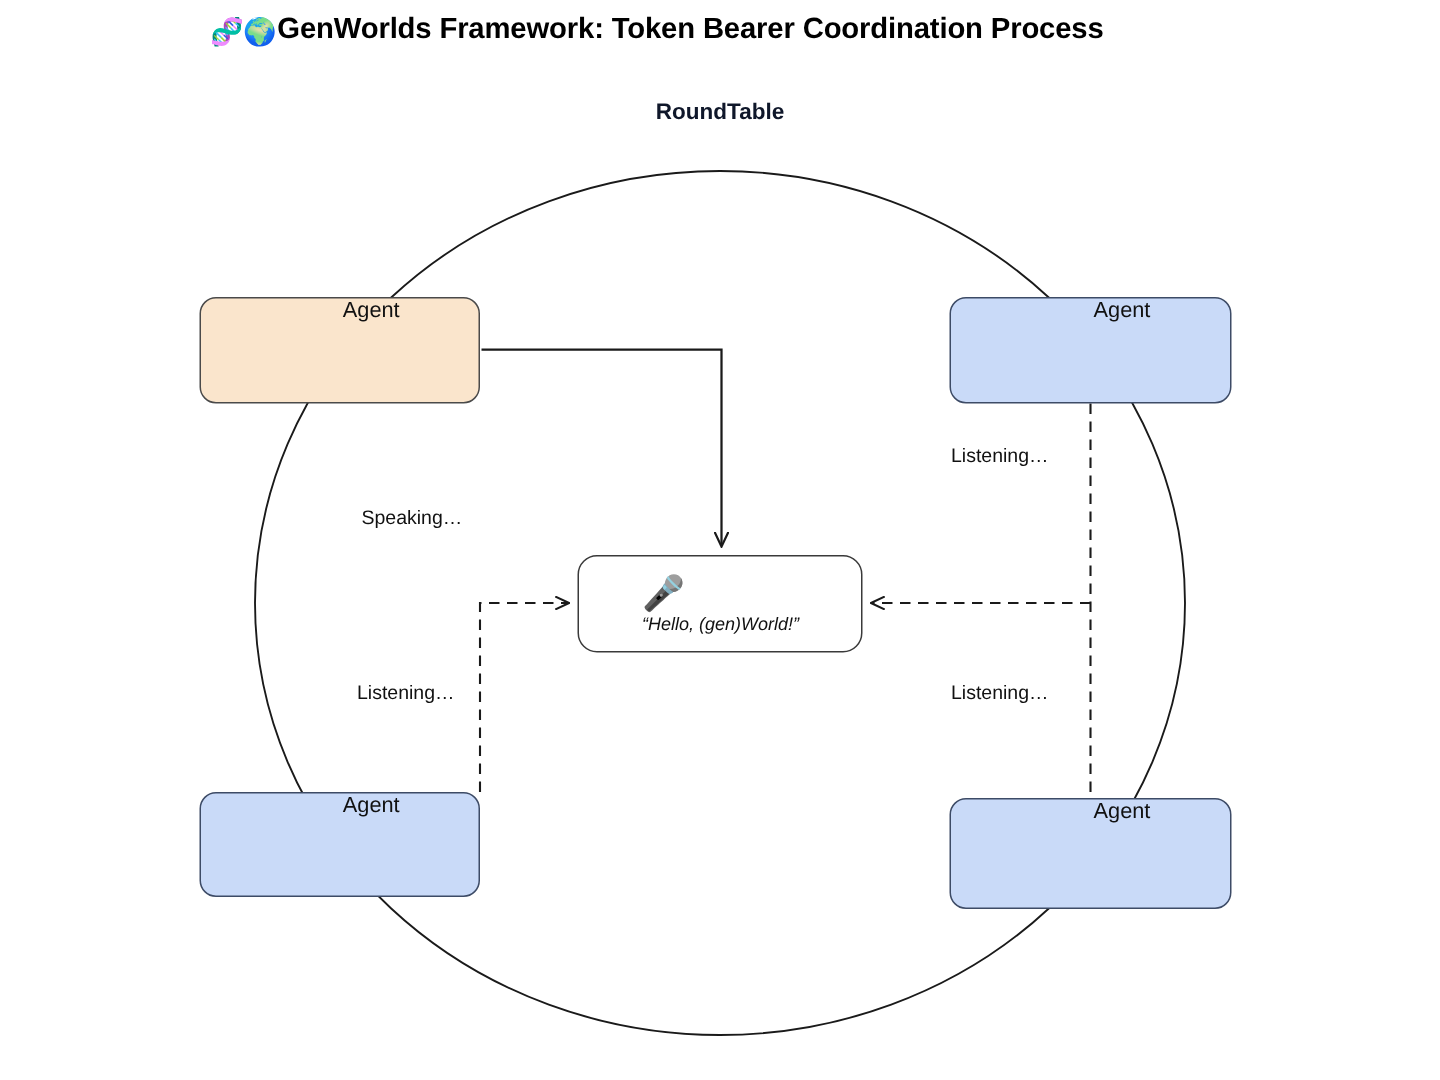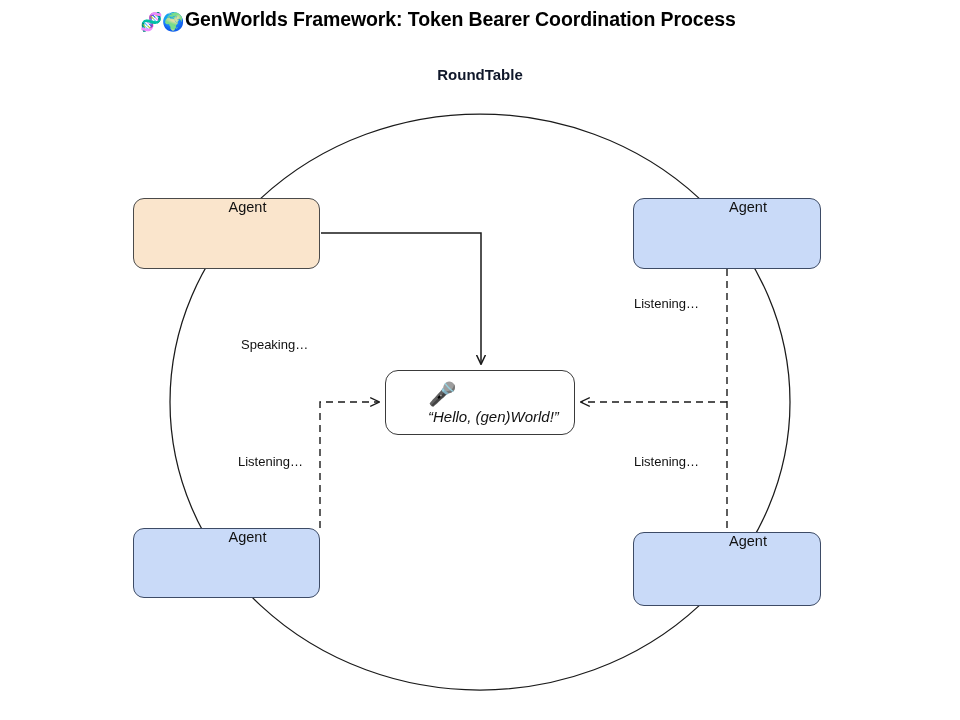--- a/index.html
+++ b/index.html
@@ -88,21 +88,21 @@
     flex-direction: column;
     justify-content: center;
     gap: 1px;
   }
   .node.message .mic {
     font-size: 23px;
     line-height: 26px;
   }
   .node.message .utterance {
     font-style: italic;
-    font-size: 15px;
+    font-size: 12px;
     color: #111111;
   }
 
   
   #agent-top-left     { left: 133px; top: 198px; width: 187px; height: 71px; }
   #agent-top-right    { left: 633px; top: 198px; width: 188px; height: 71px; }
   #agent-bottom-left  { left: 133px; top: 528px; width: 187px; height: 70px; }
   #agent-bottom-right { left: 633px; top: 532px; width: 188px; height: 74px; }
   #message-box        { left: 385px; top: 370px; width: 190px; height: 65px; }
 

